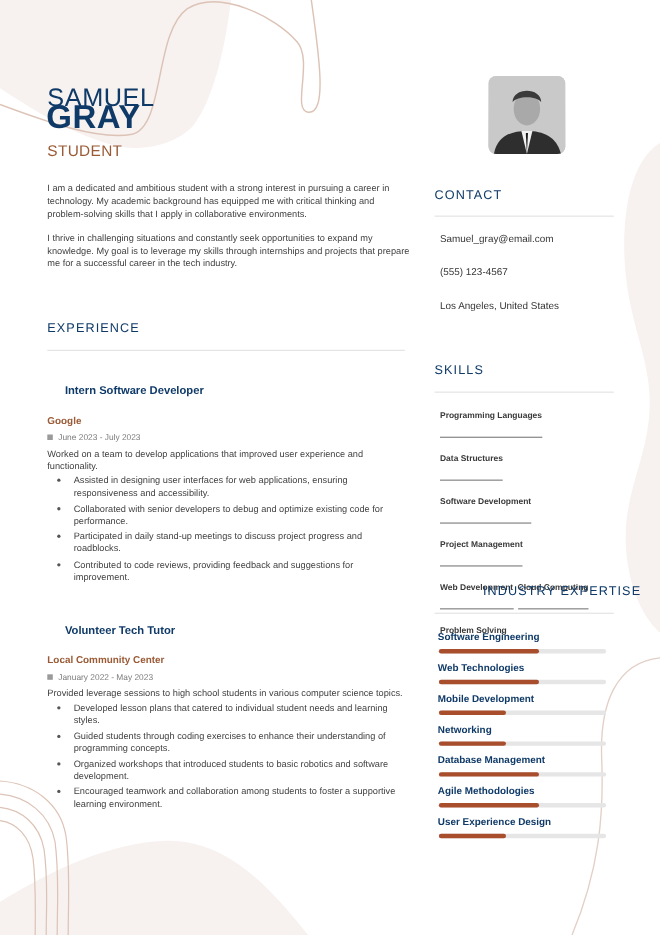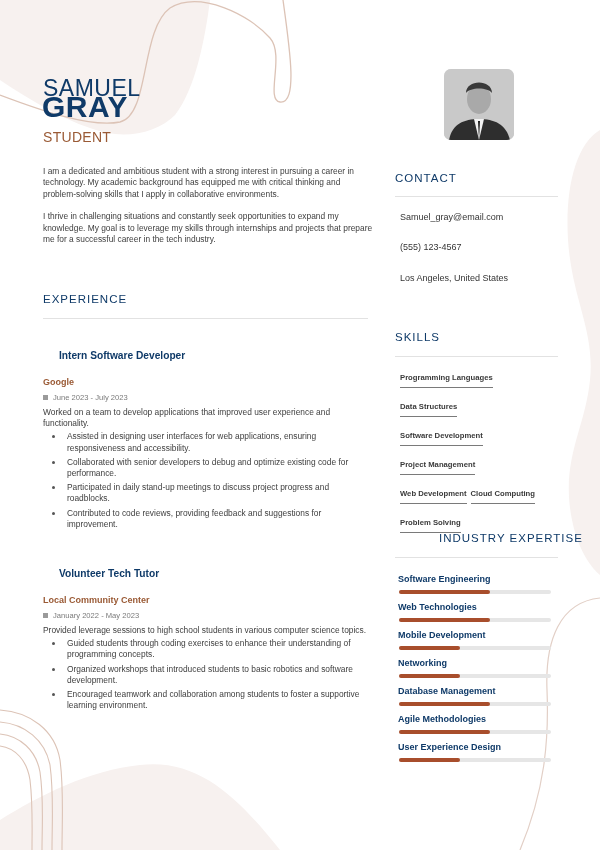--- a/index.html
+++ b/index.html
@@ -32,21 +32,21 @@
   .job li { font-size:8.4px; line-height:11.2px; color:#404040; margin-bottom:3px; position:relative; }
   .job li .dot { position:absolute; left:-15px; top:4px; width:3px; height:3px; border-radius:50%; background:#555; }
 
   .contact-title { left:395px; top:172px; }
   .contact-rule { left:395px; top:196px; width:163px; }
   .contact-item { left:400px; font-size:9px; color:#353535; }
 
   .skills-title { left:395px; top:331px; }
   .skills-rule { left:395px; top:356px; width:163px; }
   .skills { left:400px; top:373px; width:160px; display:flex; flex-wrap:wrap; column-gap:4px; row-gap:7px; }
-  .skill { font-size:7.7px; font-weight:bold; color:#3a3a3a; border-bottom:1px solid #7a7a7a; padding-bottom:4px; line-height:10px; }
+  .skill { font-size:7.7px; font-weight:bold; color:#3a3a3a; border-bottom:1px solid #7a7a7a; padding-bottom:14px; line-height:10px; }
   .skill.break { flex-basis:100%; height:0; border:0; padding:0; }
 
   .ind-title { left:395px; top:532px;padding-left:44px; }
   .ind-rule { left:395px; top:557px; width:163px; }
   .ind-list { left:398px; top:573px; width:155px; }
   .ind-item { height:28px; }
   .ind-label { font-size:9px; font-weight:bold; color:#0f3a68; line-height:12px; }
   .ind-track { margin-top:5px; margin-left:1px; width:152px; height:4px; border-radius:2px; background:#e6e6e6; position:relative; }
   .ind-fill { position:absolute; left:0; top:0; height:4px; border-radius:2px; background:#a84e2c; }
 </style>
@@ -106,20 +106,21 @@
 
 <div class="layer job" style="top:552px;">
   <div class="job-title">Volunteer Tech Tutor</div>
   <div class="job-company">Local Community Center</div>
   <div class="job-date">
     <span class="sq"></span>
     <span>January 2022 - May 2023</span>
   </div>
   <div class="job-desc">Provided leverage sessions to high school students in various computer science topics.</div>
   <ul>
+    <li><span class="dot"></span><span>Developed lesson plans that catered to individual student needs and learning styles.</span></li>
     <li><span class="dot"></span><span>Guided students through coding exercises to enhance their understanding of programming concepts.</span></li>
     <li><span class="dot"></span><span>Organized workshops that introduced students to basic robotics and software development.</span></li>
     <li><span class="dot"></span><span>Encouraged teamwork and collaboration among students to foster a supportive learning environment.</span></li>
   </ul>
 </div>
 
 <div class="layer sec-title contact-title">CONTACT</div>
 <div class="layer rule contact-rule"></div>
 <div class="layer contact-item" style="top:212px;">Samuel_gray@email.com</div>
 <div class="layer contact-item" style="top:242px;">(555) 123-4567</div>

